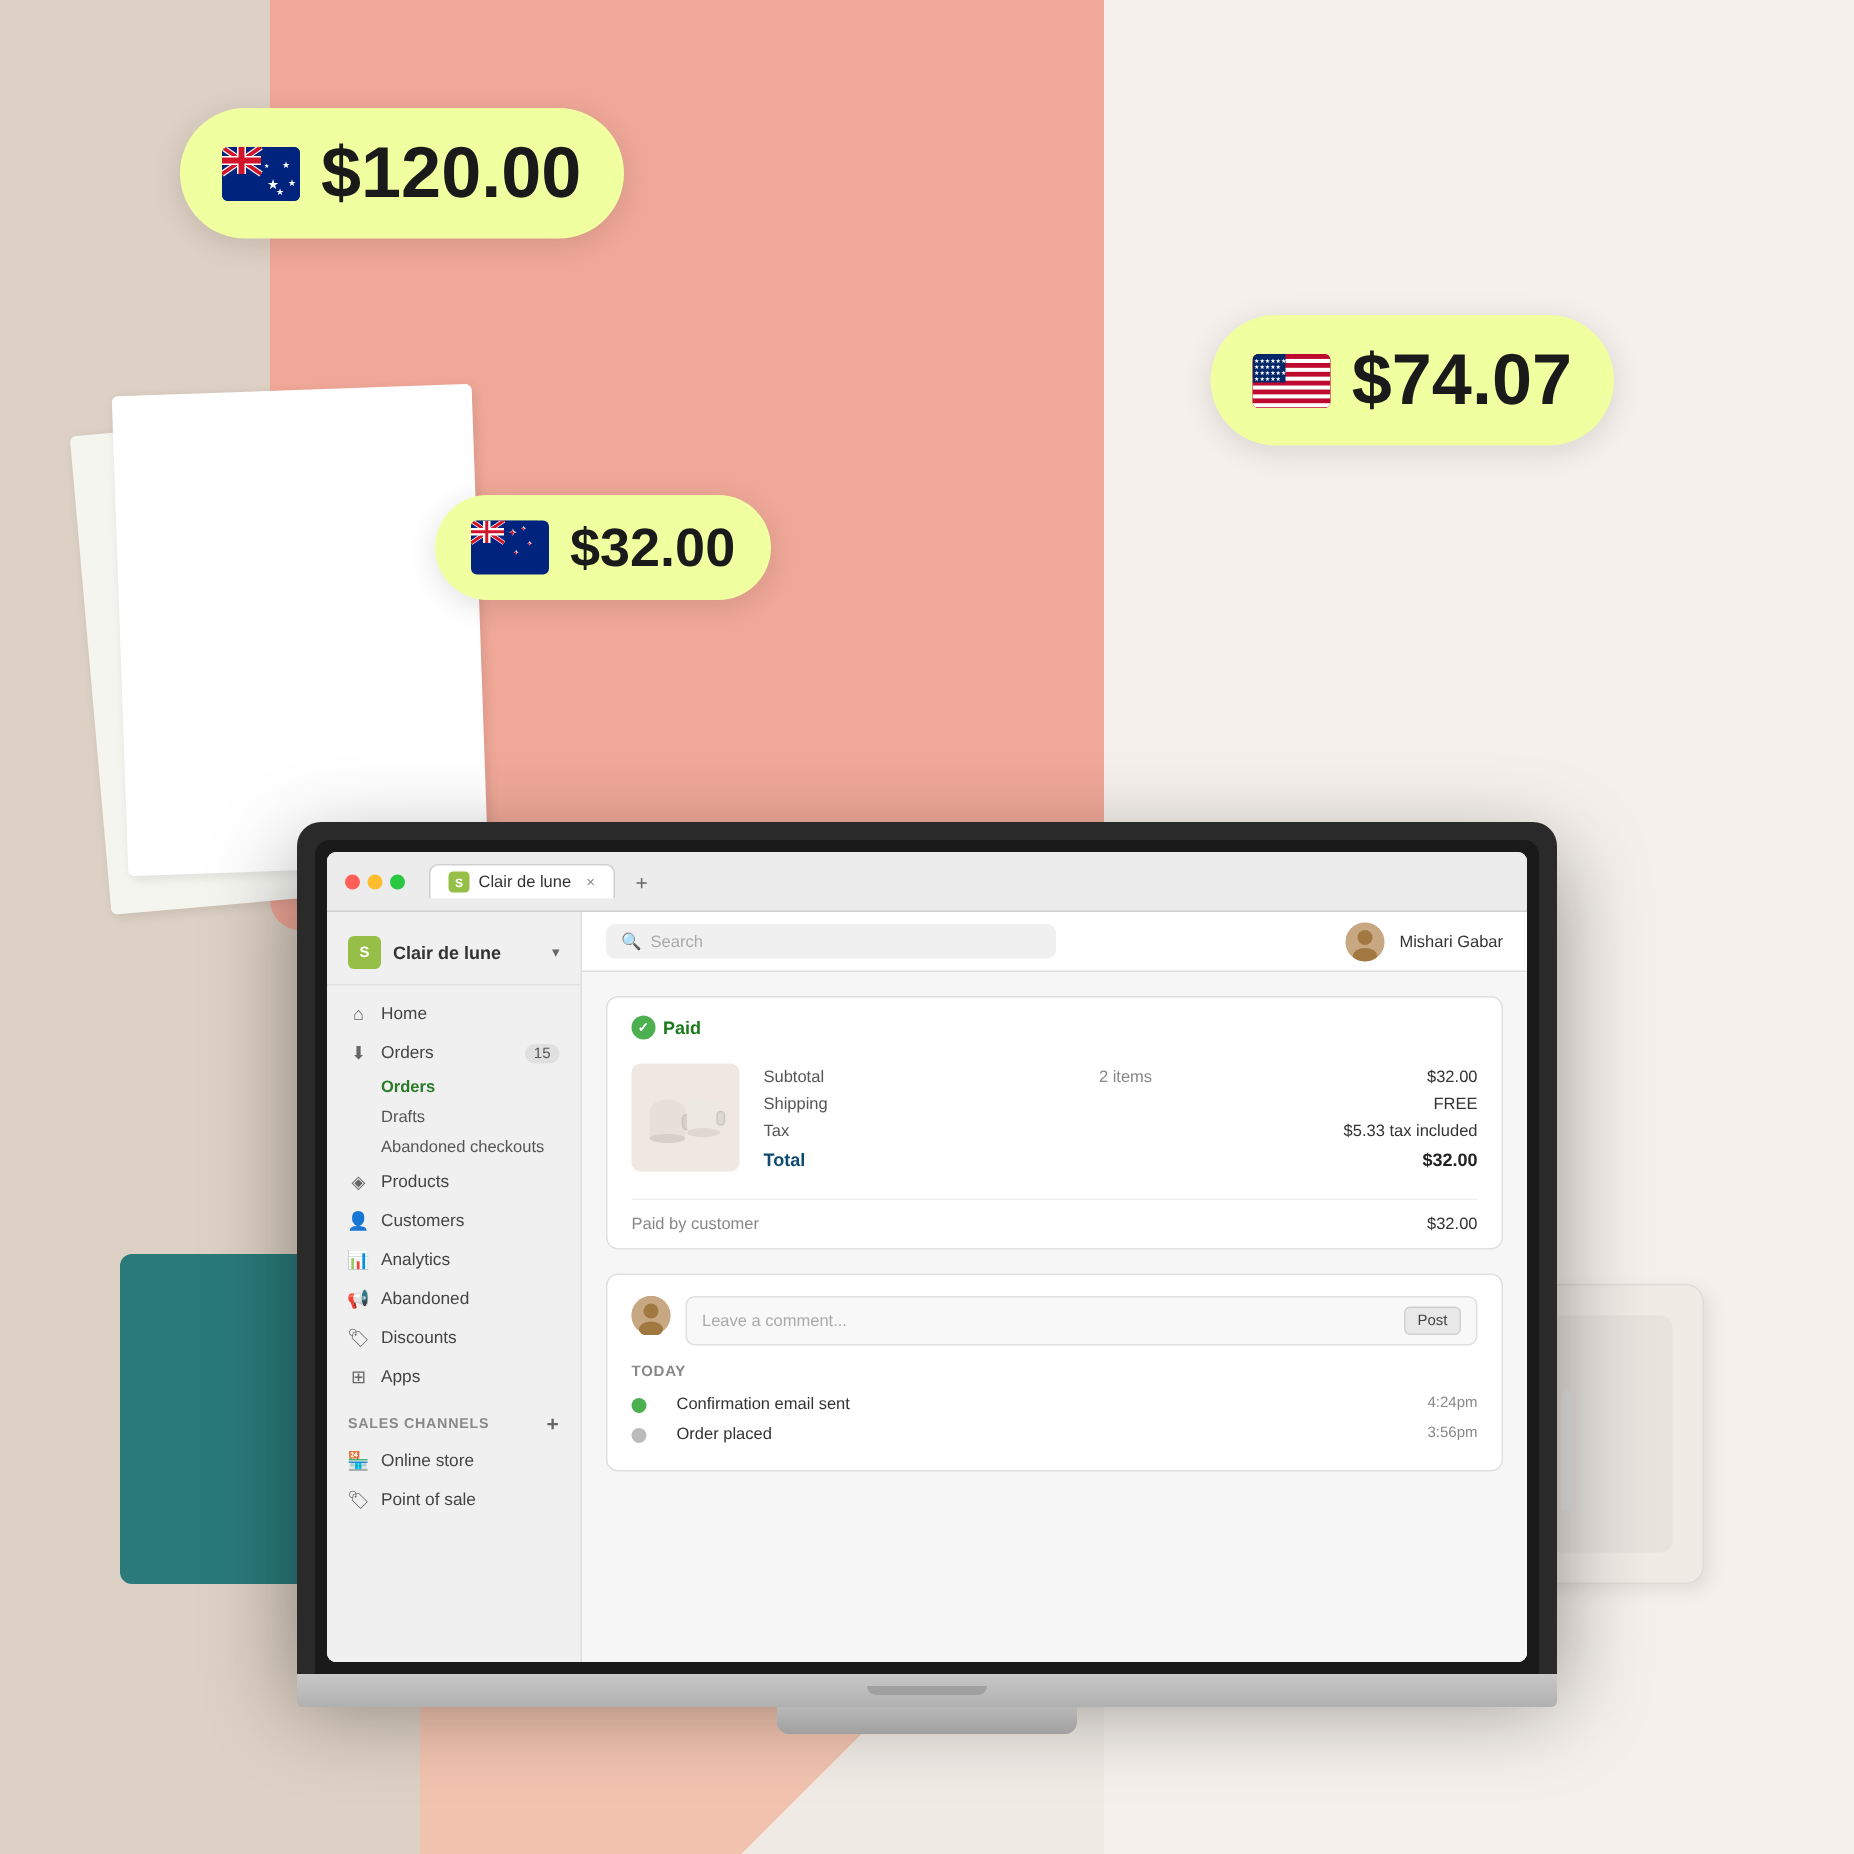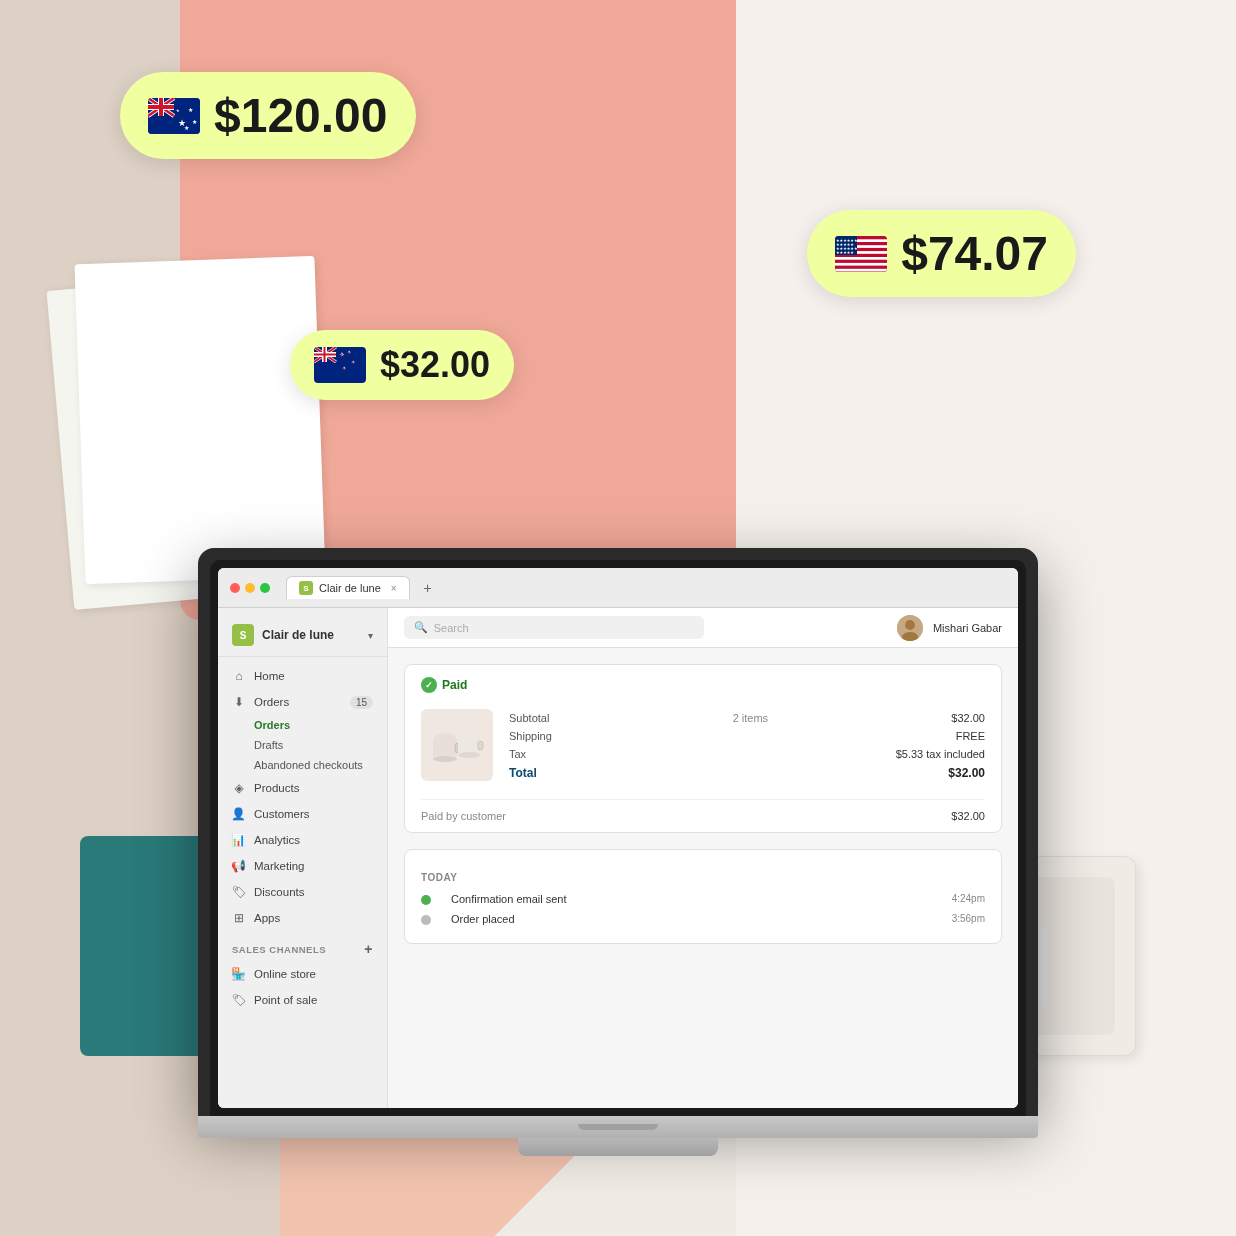--- a/index.html
+++ b/index.html
@@ -763,21 +763,21 @@
               <span>Customers</span>
             </div>
 
             <div class="sidebar-item">
               <span class="icon">📊</span>
               <span>Analytics</span>
             </div>
 
             <div class="sidebar-item">
               <span class="icon">📢</span>
-              <span>Marketing</span>
+              <span>Abandoned</span>
             </div>
 
             <div class="sidebar-item">
               <span class="icon">🏷</span>
               <span>Discounts</span>
             </div>
 
             <div class="sidebar-item">
               <span class="icon">⊞</span>
               <span>Apps</span>
@@ -870,20 +870,33 @@
                   <hr class="order-divider">
 
                   <div class="paid-by-row">
                     <span class="paid-by-label">Paid by customer</span>
                     <span class="paid-by-value">$32.00</span>
                   </div>
                 </div>
 
                 <div class="timeline-section">
 
+                  <div class="comment-row">
+                    <div class="comment-avatar">
+                      <svg width="26" height="26" viewBox="0 0 26 26">
+                        <circle cx="13" cy="13" r="13" fill="#c8a882"></circle>
+                        <circle cx="13" cy="10" r="5" fill="#a07840"></circle>
+                        <ellipse cx="13" cy="22" rx="8" ry="5" fill="#a07840"></ellipse>
+                      </svg>
+                    </div>
+                    <div class="comment-input">
+                      <span>Leave a comment...</span>
+                      <button class="post-btn">Post</button>
+                    </div>
+                  </div>
 
                   <div class="timeline-day-label">TODAY</div>
 
                   <div class="timeline-event">
                     <div class="timeline-dot dot-green"></div>
                     <span class="timeline-event-text">Confirmation email sent</span>
                     <span class="timeline-event-time">4:24pm</span>
                   </div>
 
 

